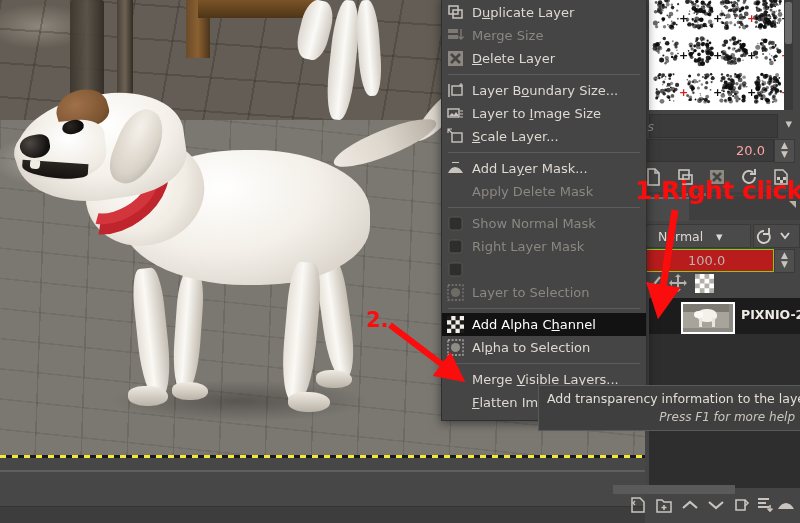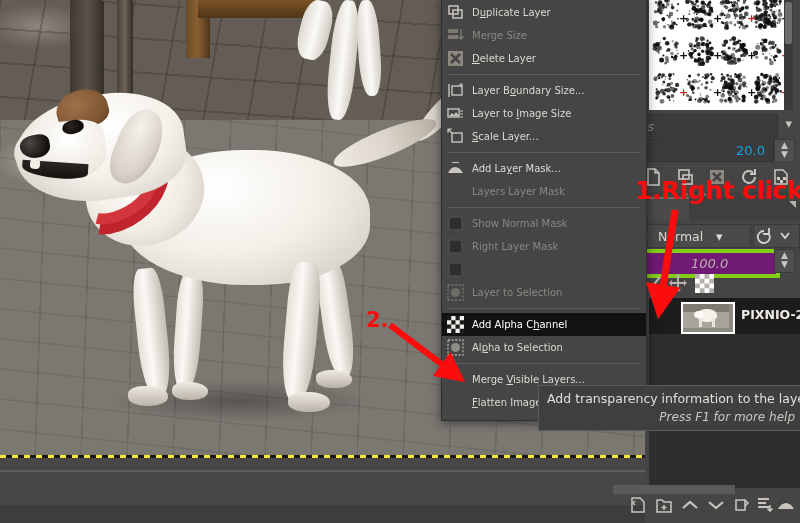--- a/index.html
+++ b/index.html
@@ -132,21 +132,21 @@
   #brush-scroll i{position:absolute;left:1px;top:2px;width:7px;height:42px;background:#6c6c6c;border-radius:2px;display:block;}
   #dock-right-edge{left:793px;top:0;width:7px;height:110px;background:#454545;}
 
   #filter-row{left:645px;top:112px;width:155px;height:26px;}
   #filter-input{position:absolute;left:4px;top:2px;width:127px;height:22px;background:#3b3b3b;border:1px solid #333;}
   #filter-ph{position:absolute;left:-18px;top:4px;font-style:italic;color:#8c8880;font-size:12.5px;}
   #filter-chev{position:absolute;right:8px;top:4px;color:#c9c4bd;font-size:13px;}
 
   #size-row{left:645px;top:138px;width:155px;height:24px;}
   #size-field{position:absolute;left:-30px;top:1px;width:157px;height:21px;background:#3b3b3b;border:1px solid #333;}
-  #size-val{position:absolute;right:8px;top:3px;color:#0ea5e9;font-size:13px;}
+  #size-val{position:absolute;right:8px;top:3px;color:#fca5a5;font-size:13px;}
   #size-spin{position:absolute;left:129px;top:1px;width:19px;height:21px;background:#4f4f4f;border:1px solid #3a3a3a;
     color:#c9c4bd;font-size:9px;text-align:center;line-height:9px;padding-top:1px;}
 
   #brush-toolbar{left:645px;top:163px;width:155px;height:28px;}
   .bt{position:absolute;top:2px;width:24px;height:24px;}
 
   #dock-sep1{left:645px;top:192px;width:155px;height:3px;background:#3f3f3f;}
   #dock-handle{left:686px;top:193px;width:22px;height:4px;
     background:repeating-linear-gradient(90deg,#6a6a6a 0 2px,transparent 2px 6px);}
 
@@ -155,40 +155,40 @@
   #tab-menu-arrow{position:absolute;right:4px;top:5px;width:0;height:0;
     border-top:7px solid #b6b1aa;border-left:7px solid transparent;}
 
   #mode-row{left:645px;top:222px;width:155px;height:26px;}
   #mode-select{position:absolute;left:-18px;top:2px;width:122px;height:22px;background:#4a4a4a;border:1px solid #3a3a3a;}
   #mode-label{position:absolute;left:30px;top:4px;color:#ded9d2;font-size:12.5px;}
   #mode-chev{position:absolute;left:88px;top:4px;color:#ded9d2;font-size:13px;}
   #mode-btn{position:absolute;left:108px;top:2px;width:45px;height:22px;background:#4a4a4a;border:1px solid #3a3a3a;}
 
   #opacity-row{left:645px;top:248px;width:155px;height:24px;}
-  #opacity-bar{position:absolute;left:-40px;top:1px;width:167px;height:21px;background:#701a75;border:4px solid #84cc16;font-style:italic;}
+  #opacity-bar{position:absolute;left:-40px;top:1px;width:167px;height:21px;background:#b91c1c;border:1px solid #84cc16;}
   #opacity-val{position:absolute;left:82px;top:3px;color:#b9b4ad;font-size:13px;}
   #opacity-spin{position:absolute;left:129px;top:1px;width:19px;height:21px;background:#4f4f4f;border:1px solid #3a3a3a;
     color:#c9c4bd;font-size:9px;text-align:center;line-height:9px;padding-top:1px;}
 
   #lock-row{left:645px;top:272px;width:155px;height:24px;}
 
   #layer-item{left:649px;top:298px;width:151px;height:36px;background:#1c1c1c;}
   #layer-thumb{position:absolute;left:32px;top:4px;width:50px;height:28px;border:2px solid #fff;background:#8d8a83;overflow:hidden;}
   #layer-name{position:absolute;left:92px;top:9px;color:#efeae3;font-weight:bold;font-size:12.5px;white-space:nowrap;}
   #layers-list{left:649px;top:334px;width:151px;height:154px;background:#2e2e2e;}
 
   #layers-bottom{left:645px;top:488px;width:155px;height:35px;background:#454545;}
   .lb{position:absolute;top:6px;width:22px;height:22px;}
   #lb-scroll{position:absolute;left:-32px;top:-3px;width:122px;height:9px;background:#5a5a5a;}
 
   
   #ctxmenu{left:441px;top:-4px;width:204px;background:#454545;border:1px solid #2f2f2f;
     padding:4px 0 6px 0;box-shadow:0 2px 10px rgba(0,0,0,.5);}
-  .mi{position:relative;height:23px;line-height:23px;padding-left:30px;font-size:10px;color:#ded9d2;white-space:nowrap;}
+  .mi{position:relative;height:23px;line-height:23px;padding-left:30px;font-size:13px;color:#ded9d2;white-space:nowrap;}
   .mi.disabled{color:#8b8781;}
   .mi.sel{background:#121212;color:#ffffff;}
   .mi .ic{position:absolute;left:5px;top:3px;width:17px;height:17px;}
   .msep{height:1px;margin:4px 6px;background:#5c5c5c;}
   .u{text-decoration:underline;}
 
   
   #tooltip{left:538px;top:385px;width:262px;height:44px;background:#3f3f3f;border:1px solid #5a5a5a;}
   #tt-line1{position:absolute;left:8px;top:5px;font-size:12.5px;color:#e2ddd6;white-space:nowrap;}
   #tt-line2{position:absolute;right:6px;top:24px;font-size:12px;font-style:italic;color:#cbc6bf;white-space:nowrap;}
@@ -1248,21 +1248,21 @@
           <circle cx="6" cy="5" r="1.1" fill="#454545"></circle>
           <circle cx="10" cy="5" r="1.1" fill="#454545"></circle>
           <path d="M5 2.5h7" stroke="#c9c4bd" stroke-width="1.1"></path>
         </svg>
     </span>
     <span>Add La<span class="u">y</span>er Mask...</span>
   </div>
 
   <div class="mi disabled">
     <span class="ic"></span>
-    <span>Layers Layer Mask</span>
+    <span>Apply Delete Mask</span>
   </div>
 
 
   <div class="msep"></div>
 
   <div class="mi disabled">
     <span class="ic">
       <svg width="17" height="17" viewBox="0 0 17 17">
           <rect x="2" y="2" width="13" height="13" rx="2.5" fill="#2e2e2e" stroke="#565650" stroke-width="1"></rect>
         </svg>

